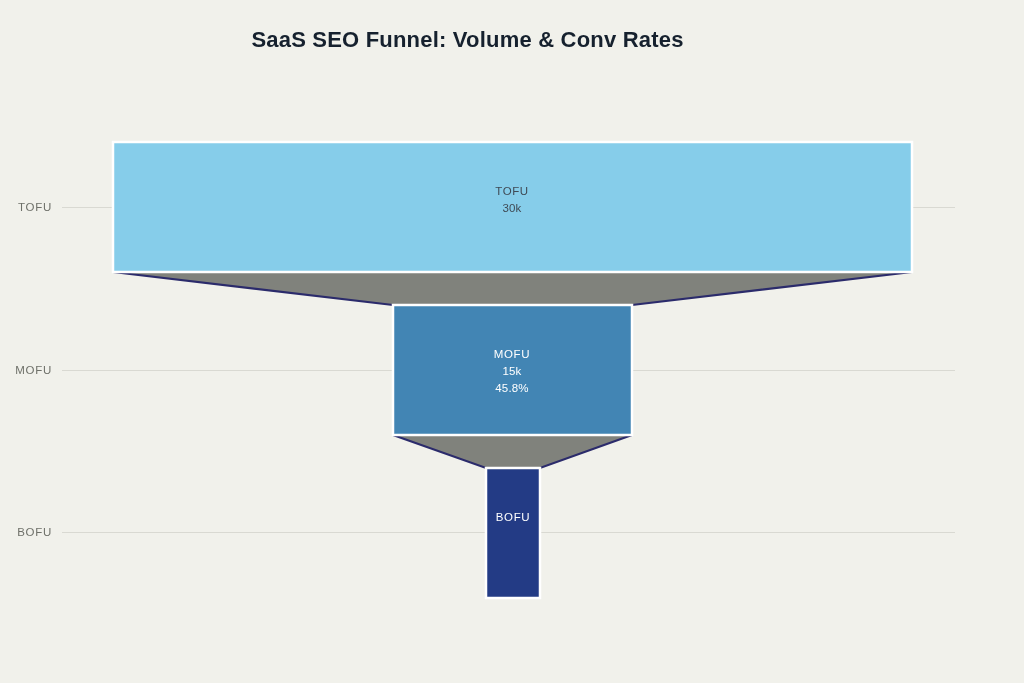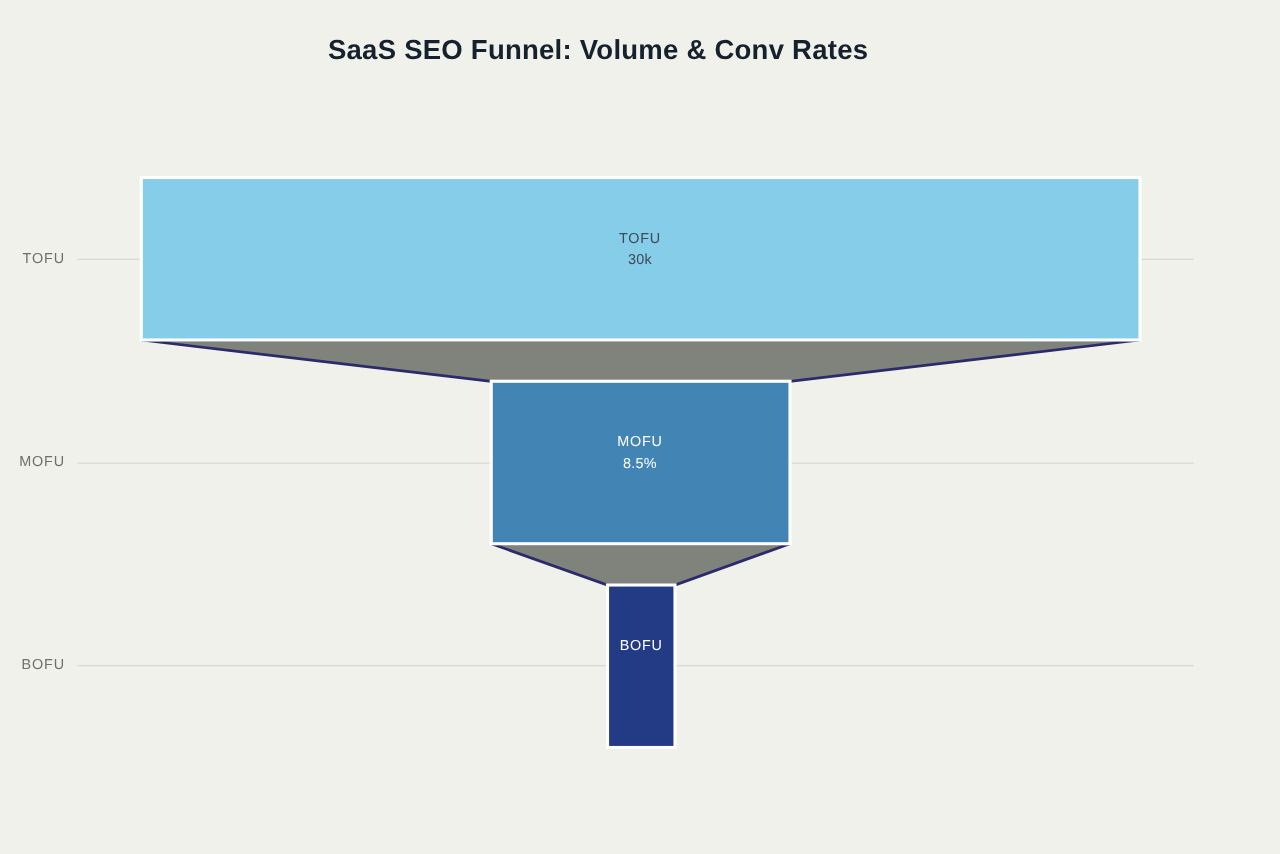--- a/index.html
+++ b/index.html
@@ -13,21 +13,21 @@
   }
   #chart-root {
     position: relative;
     width: 1024px;
     height: 683px;
     background: #f1f1eb;
     overflow: hidden;
   }
   #chart-title {
     position: absolute;
-    left: 16px;
+    left: 5px;
     top: 27px;
     width: 925px;
     text-align: center;
     font-size: 22px;
     font-weight: bold;
     color: #16212e;
     letter-spacing: 0.2px;
   }
   .axis-row {
     position: absolute;
@@ -99,20 +99,21 @@
     <rect x="486" y="468" width="54" height="130" fill="#233b85" stroke="#ffffff" stroke-width="2.5"></rect>
   </svg>
 
   <div class="stage-text" style="left:412px; top:183px; width:200px; color:#3f4a55;">
     <div class="stage-name">TOFU</div>
     <div class="stage-value">30k</div>
   </div>
 
   <div class="stage-text" style="left:412px; top:346px; width:200px; color:#ffffff;">
     <div class="stage-name">MOFU</div>
-    <div class="stage-rate">8.5%</div>
+    <div class="stage-value">15k</div>
+    <div class="stage-rate">45.8%</div>
   </div>
 
   <div class="stage-text" style="left:413px; top:509px; width:200px; color:#ffffff;">
     <div class="stage-name">BOFU</div>
   </div>
 
 </div>
 
 </body></html>

